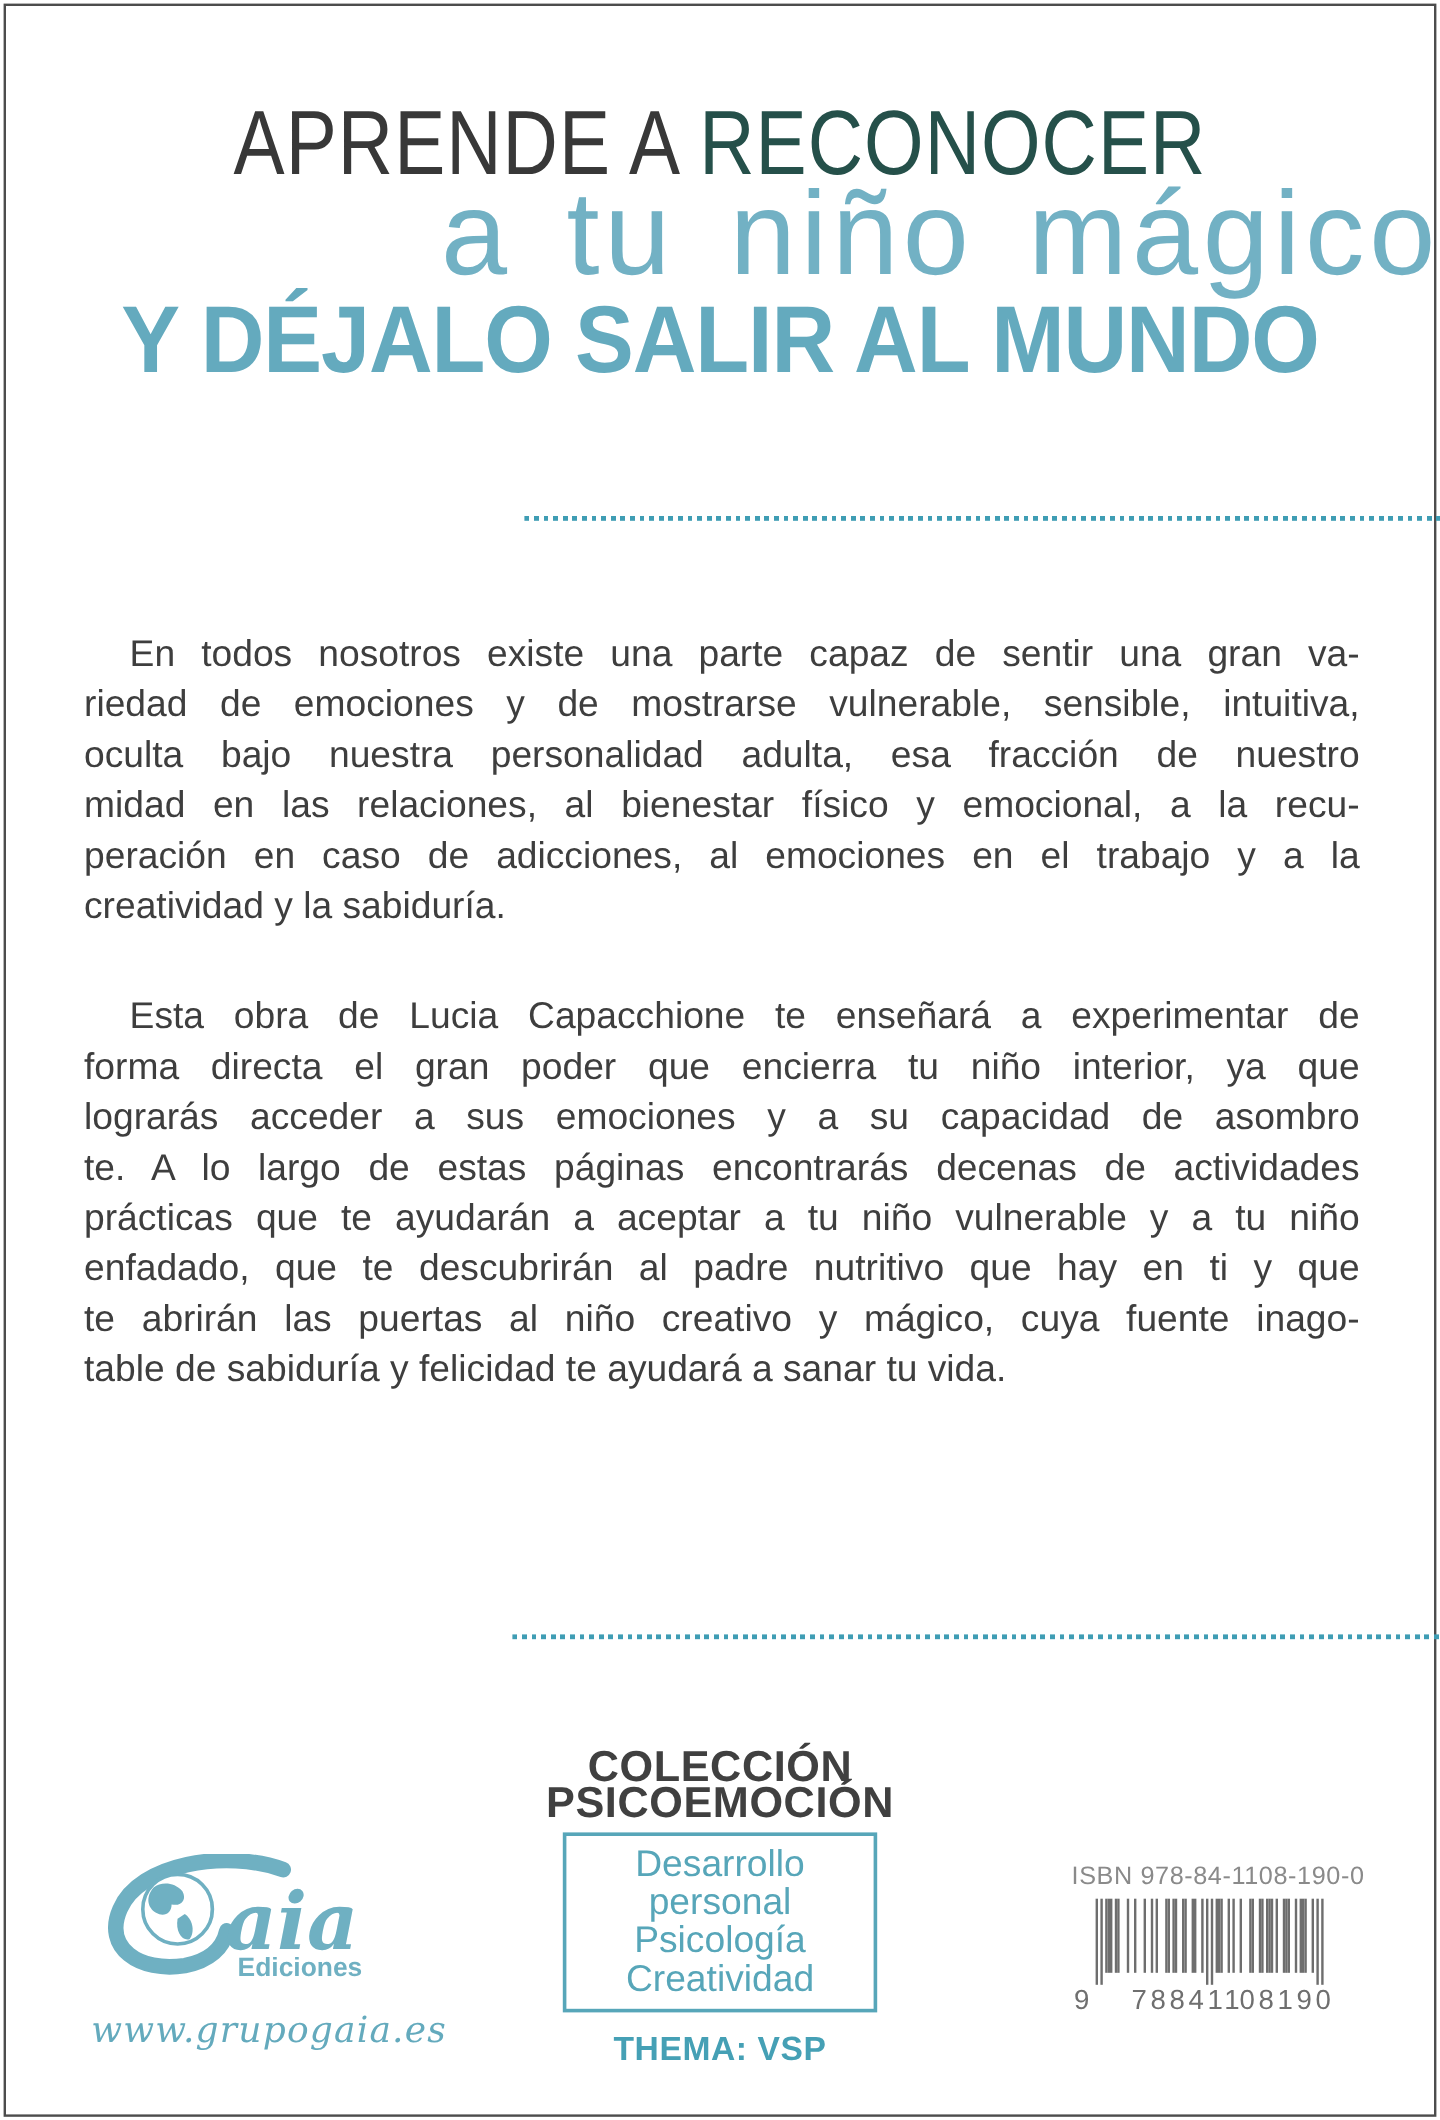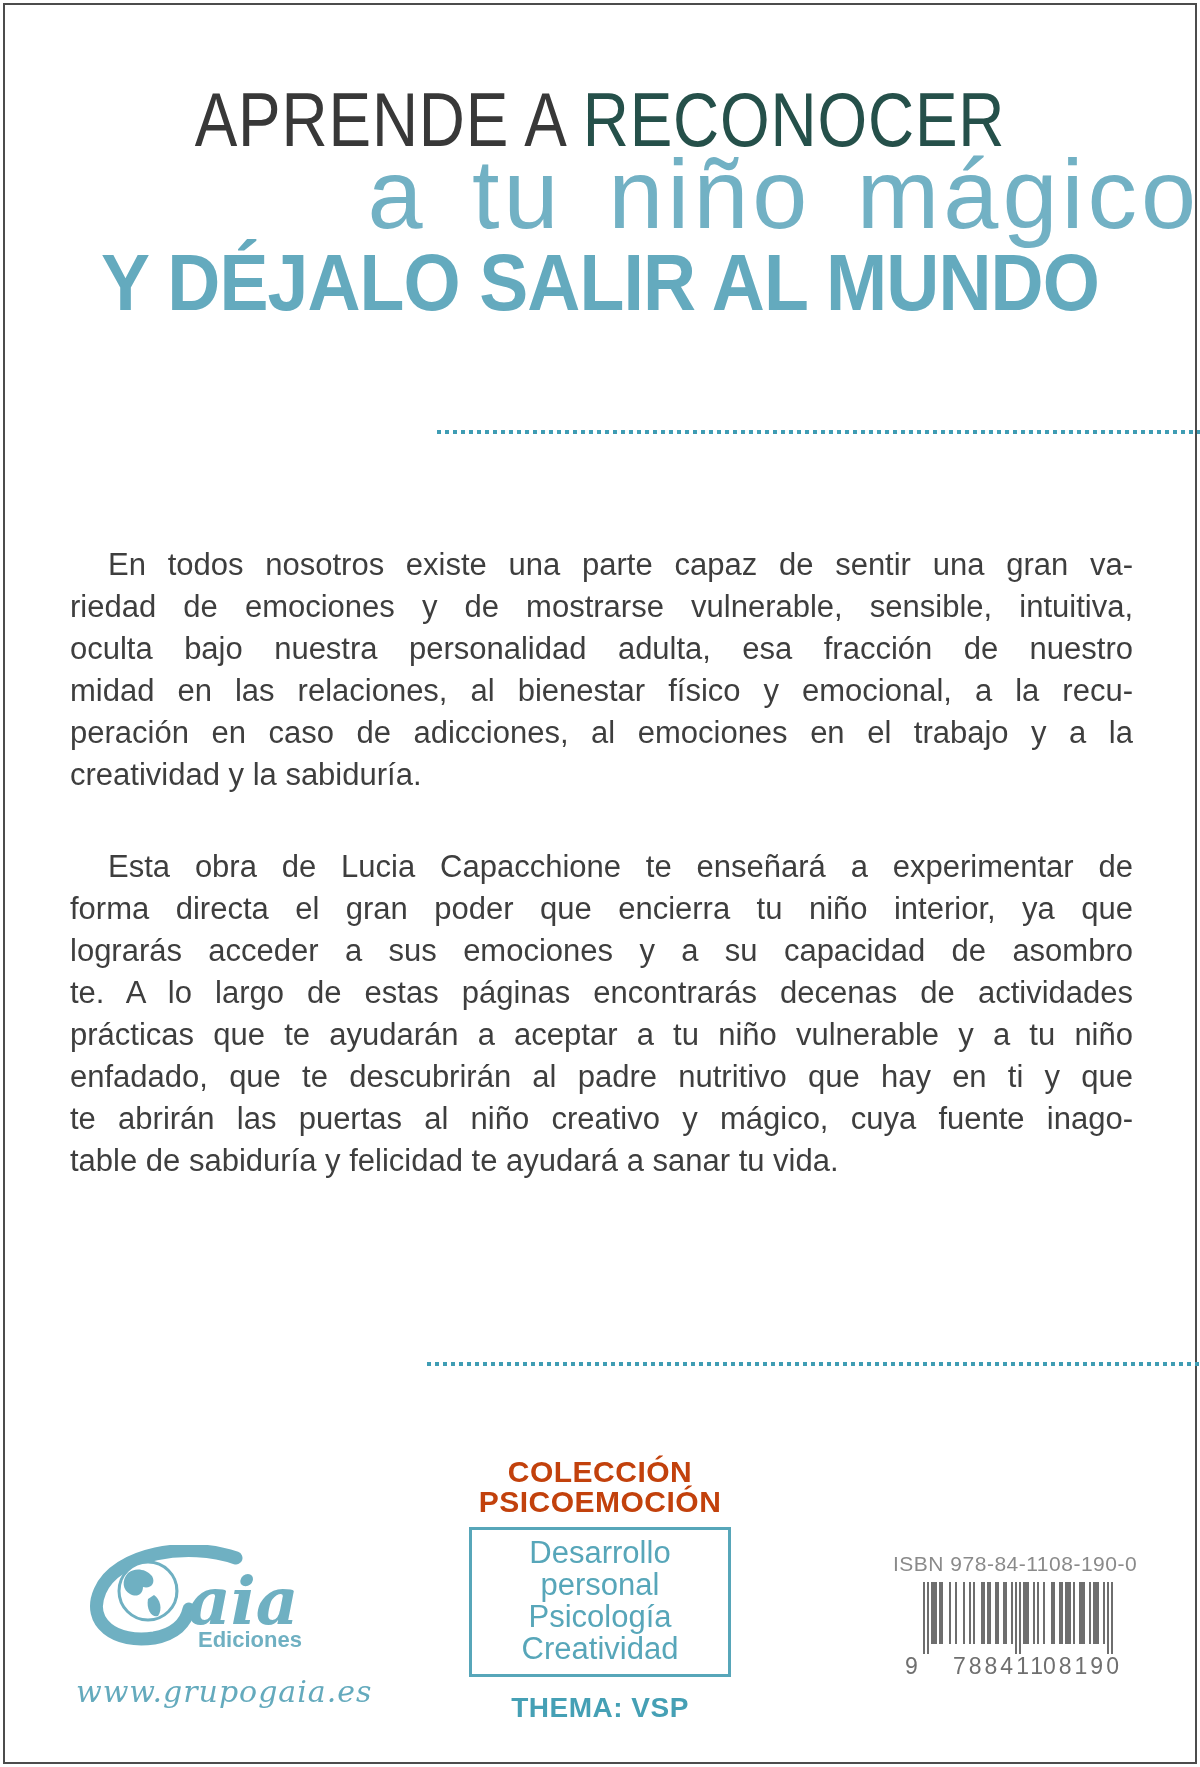--- a/index.html
+++ b/index.html
@@ -31,48 +31,48 @@
   .dotline{
     position:absolute;height:4px;right:0;
     background:repeating-linear-gradient(90deg,#3f9db4 0 4px,transparent 4px 8px);
   }
   .dotline.one{top:430px;left:437px;}
   .dotline.two{top:1362px;left:427px;}
 
   
   .bodytext{
     position:absolute;top:524px;left:70px;width:1063px;
-    font-size:31px;line-height:42px;color:#3e3e3e;margin-top:20px;
+    font-size:31px;line-height:42px;color:#3e3e3e;
   }
   .para + .para{margin-top:50px;}
   .jline{text-align:justify;text-align-last:justify;}
   .jline.first{text-indent:38px;}
   .jline.last{text-align-last:auto;}
 
   
   .collection{position:absolute;top:1457px;left:0;width:100%;text-align:center;}
   .coll-heading{
-    font-size:30px;line-height:30px;font-weight:700;color:#c2410c;letter-spacing:.5px;
+    font-size:36px;line-height:30px;font-weight:700;color:#404040;letter-spacing:.5px;
   }
   .coll-box{
     display:inline-block;margin-top:10px;border:3px solid #57a6b9;
     width:256px;padding:7px 0 9px;
   }
   .coll-box .item{font-size:31px;line-height:32px;color:#57a6b9;}
   .thema{margin-top:15px;font-size:28px;font-weight:700;color:#45a0b5;letter-spacing:.5px;}
 
   
   .publisher{position:absolute;left:76px;top:1545px;width:250px;}
   .site{
     margin-top:17px;font-family:"DejaVu Serif", serif;font-style:italic;
     font-size:30px;color:#64aabd;letter-spacing:1px;white-space:nowrap;
   }
 
   
-  .isbn-block{position:absolute;left:893px;top:1552px;width:236px;text-align:center;}
+  .isbn-block{position:absolute;left:893px;top:1552px;width:236px;}
   .isbn-label{font-size:21px;color:#8a8a8a;letter-spacing:.5px;white-space:nowrap;}
   .barcode-wrap{margin-top:6px;}
 </style>
 </head>
 <body>
 
 <div class="frame"></div>
 
 <div class="title-top"><span>APRENDE A </span><span class="accent">RECONOCER</span></div>
 <div class="title-main">a tu niño mágico</div>

